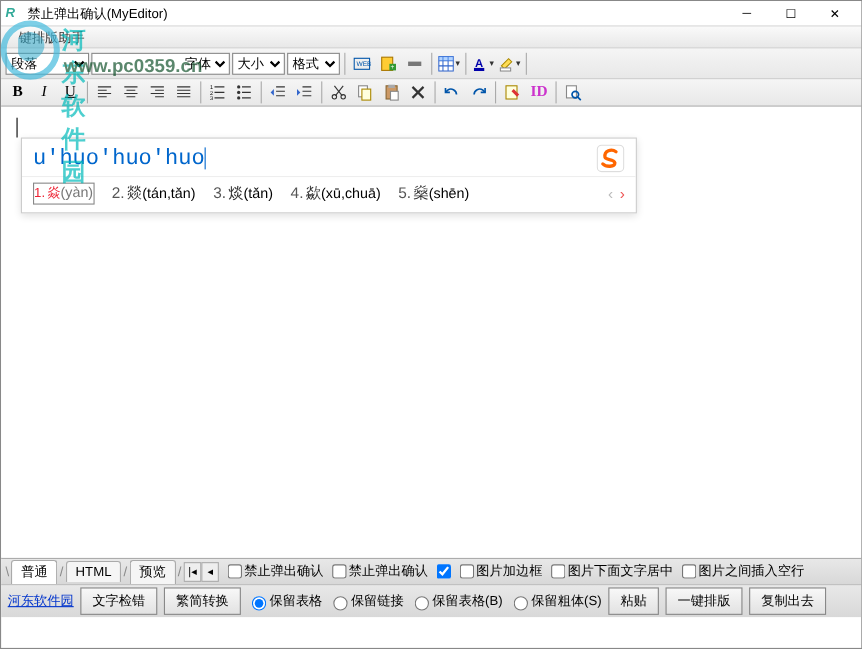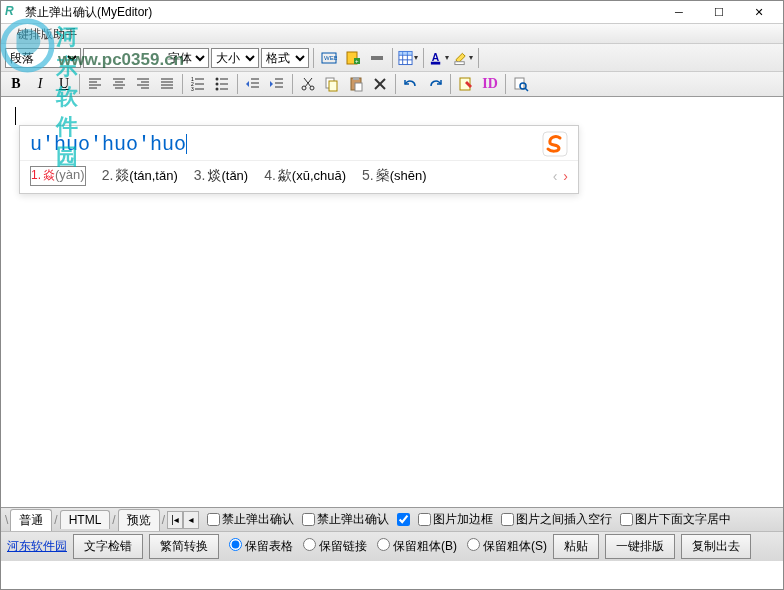--- a/index.html
+++ b/index.html
@@ -57,21 +57,21 @@
 .tab.active { background: #fff; font-weight: normal; }
 .tab-sep { color: #888; }
 .nav-arrows { display: flex; gap: 0; }
 .nav-arr { width: 16px; height: 18px; background: #eee; border: 1px solid #aaa; display: flex; align-items: center; justify-content: center; font-size: 10px; }
 .chk { display: flex; align-items: center; gap: 2px; margin-left: 6px; }
 .chk input { margin: 0; }
 
 .bottom-row { height: 30px; background: linear-gradient(#e8e8e8,#d8d8d8); border-top: 1px solid #bbb; display: flex; align-items: center; padding: 0 6px; gap: 6px; font-size: 12px; }
 .link { color: #0033cc; text-decoration: underline; cursor: pointer; }
 .btn { padding: 3px 10px; background: linear-gradient(#f8f8f8,#e2e2e2); border: 1px solid #888; cursor: pointer; font-size: 12px; }
-.radio-grp { display: flex; align-items: flex-start; gap: 3px; margin-left: 4px; }
+.radio-grp { display: flex; align-items: flex-end; gap: 3px; margin-left: 4px; }
 
 .icon-svg { width: 16px; height: 16px; }
 
 .tbtn-dd { display:flex; align-items:center; }
 .dd-arrow { font-size: 8px; margin-left:1px; color:#333; }
 </style>
 </head>
 <body>
 
 <div class="titlebar">
@@ -337,43 +337,43 @@
     </label>
   <label class="chk">
       <input type="checkbox" checked="" style="">
     </label>
   <label class="chk">
       <input type="checkbox" style="">
       <span>图片加边框</span>
     </label>
   <label class="chk">
       <input type="checkbox" style="">
+      <span>图片下面文字居中</span>
+    </label>
+  <label class="chk">
+      <input type="checkbox" style="">
       <span>图片之间插入空行</span>
-    </label>
-  <label class="chk">
-      <input type="checkbox" style="">
-      <span>图片下面文字居中</span>
     </label>
 </div>
 
 <div class="bottom-row">
   <span class="link">河东软件园</span>
   <button class="btn">文字检错</button>
   <button class="btn">繁简转换</button>
   <label class="radio-grp">
       <input type="radio" name="keep" checked="" style="">
       <span>保留表格</span>
     </label>
   <label class="radio-grp">
       <input type="radio" name="keep" style="">
       <span>保留链接</span>
     </label>
   <label class="radio-grp">
       <input type="radio" name="keep" style="">
-      <span>保留粗体(B)</span>
+      <span>保留表格(B)</span>
     </label>
   <label class="radio-grp">
       <input type="radio" name="keep" style="">
       <span>保留粗体(S)</span>
     </label>
   <button class="btn">粘贴</button>
   <button class="btn">一键排版</button>
   <button class="btn">复制出去</button>
 </div>
 

